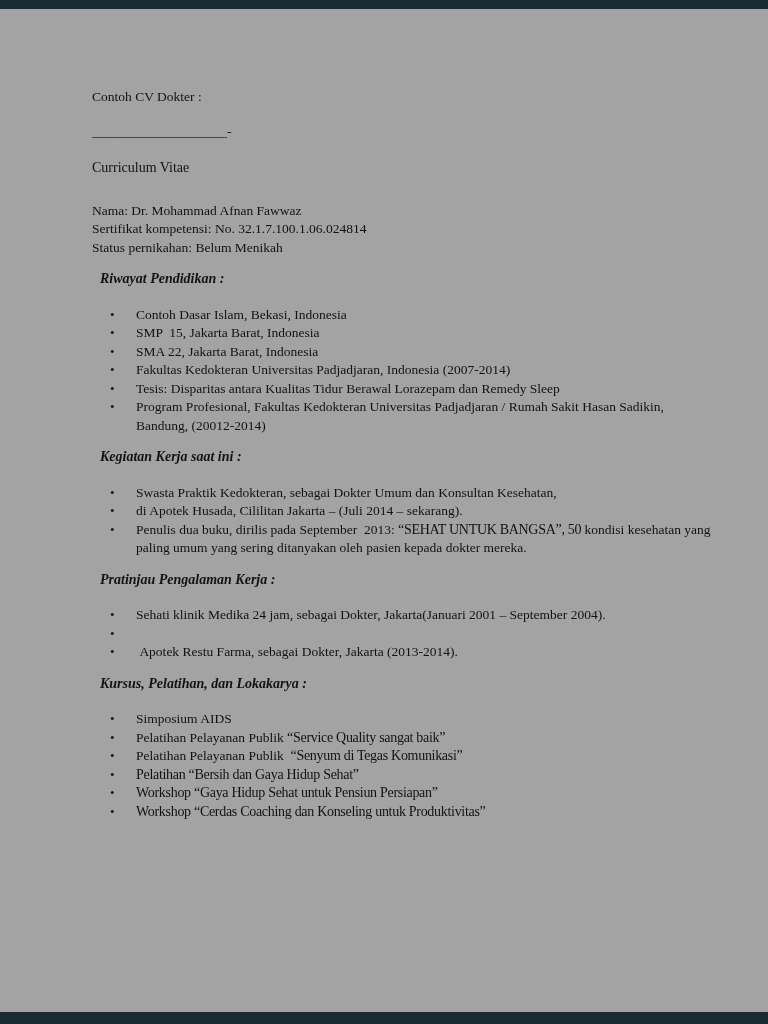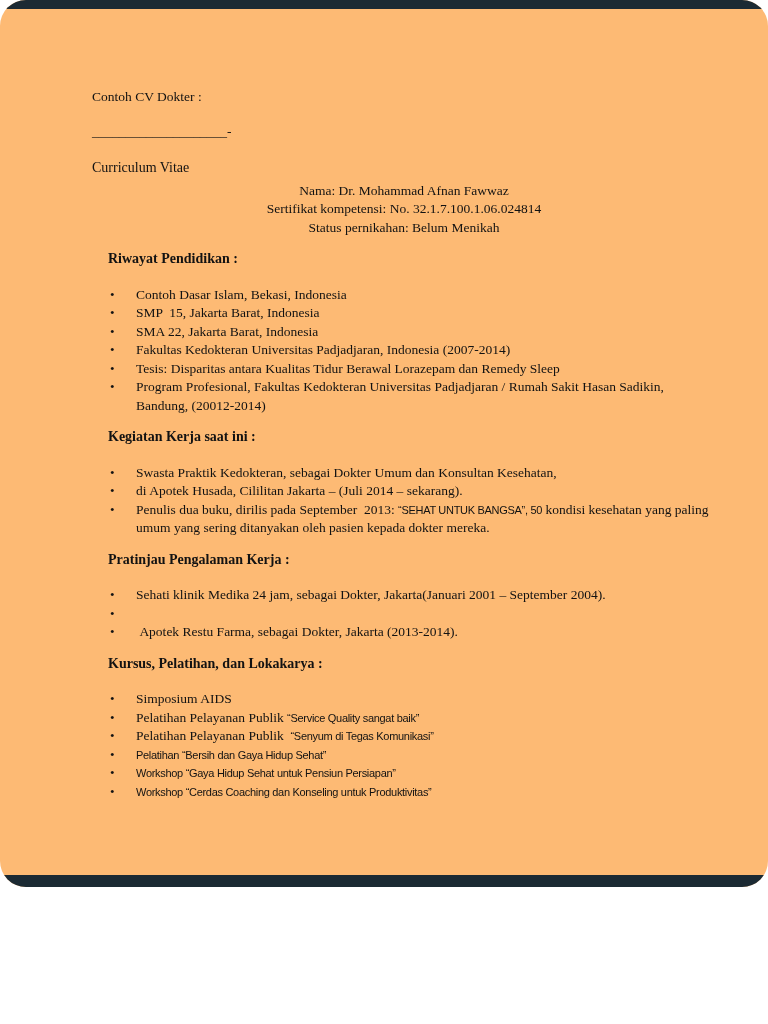--- a/index.html
+++ b/index.html
@@ -3,26 +3,25 @@
 <meta charset="utf-8">
 <style>
   html, body {
     margin: 0;
     padding: 0;
     background: #ffffff;
   }
   #screen {
     position: relative;
     width: 768px;
-    height: 887px;
-    background: #fdba74;
+    height: 1024px;
+    background: #a3a3a3;
     overflow: hidden;
     font-family: "Liberation Serif", serif;
     color: #121212;
-    border-radius: 26px;
   }
   .chrome-bar {
     position: absolute;
     left: 0;
     width: 768px;
   }
   #top-bar    { top: 0;    height: 9px;  }
   #bottom-bar { bottom: 0; height: 12px; }
 
   #doc {
@@ -39,49 +38,50 @@
     line-height: 18.5px;
     letter-spacing: 0;
     white-space: pre;
   }
   .doc-title {
     margin: 18px 0 0 0;
     font-size: 14px;
     font-weight: normal;
     line-height: 18.5px;
   }
-  .personal { margin-top: 4px; text-align: center; }
+  .personal { margin-top: 24px; }
   .personal div { line-height: 18.5px; white-space: pre-wrap; }
 
   h2.section-heading {
-    margin: 13px 0 0 16px;
+    margin: 13px 0 0 8px;
     font-size: 14px;
     font-weight: bold;
     line-height: 18.5px;
+    font-style: italic;
   }
   ul.bullets {
     list-style: none;
     margin: 17px 0 0 0;
     padding: 0 0 0 44px;
   }
   ul.bullets li {
     position: relative;
     line-height: 18.5px;
     min-height: 18.5px;
   }
   ul.bullets .bullet {
     position: absolute;
     left: -26px;
     top: 0;
     font-size: 13px;
   }
   .li-text  { white-space: pre-wrap; }
   .q {
-    font-family: Liberation Sans, sans-serif;
-    font-size: 11px;
+    font-family: Liberation Serif, serif;
+    font-size: 14px;
     letter-spacing: -0.3px;
     white-space: pre-wrap;
   }
 </style>
 </head>
 <body>
 
 <div id="screen">
 
   <div id="top-bar" class="chrome-bar" style="background: rgb(27, 42, 51);"></div>

